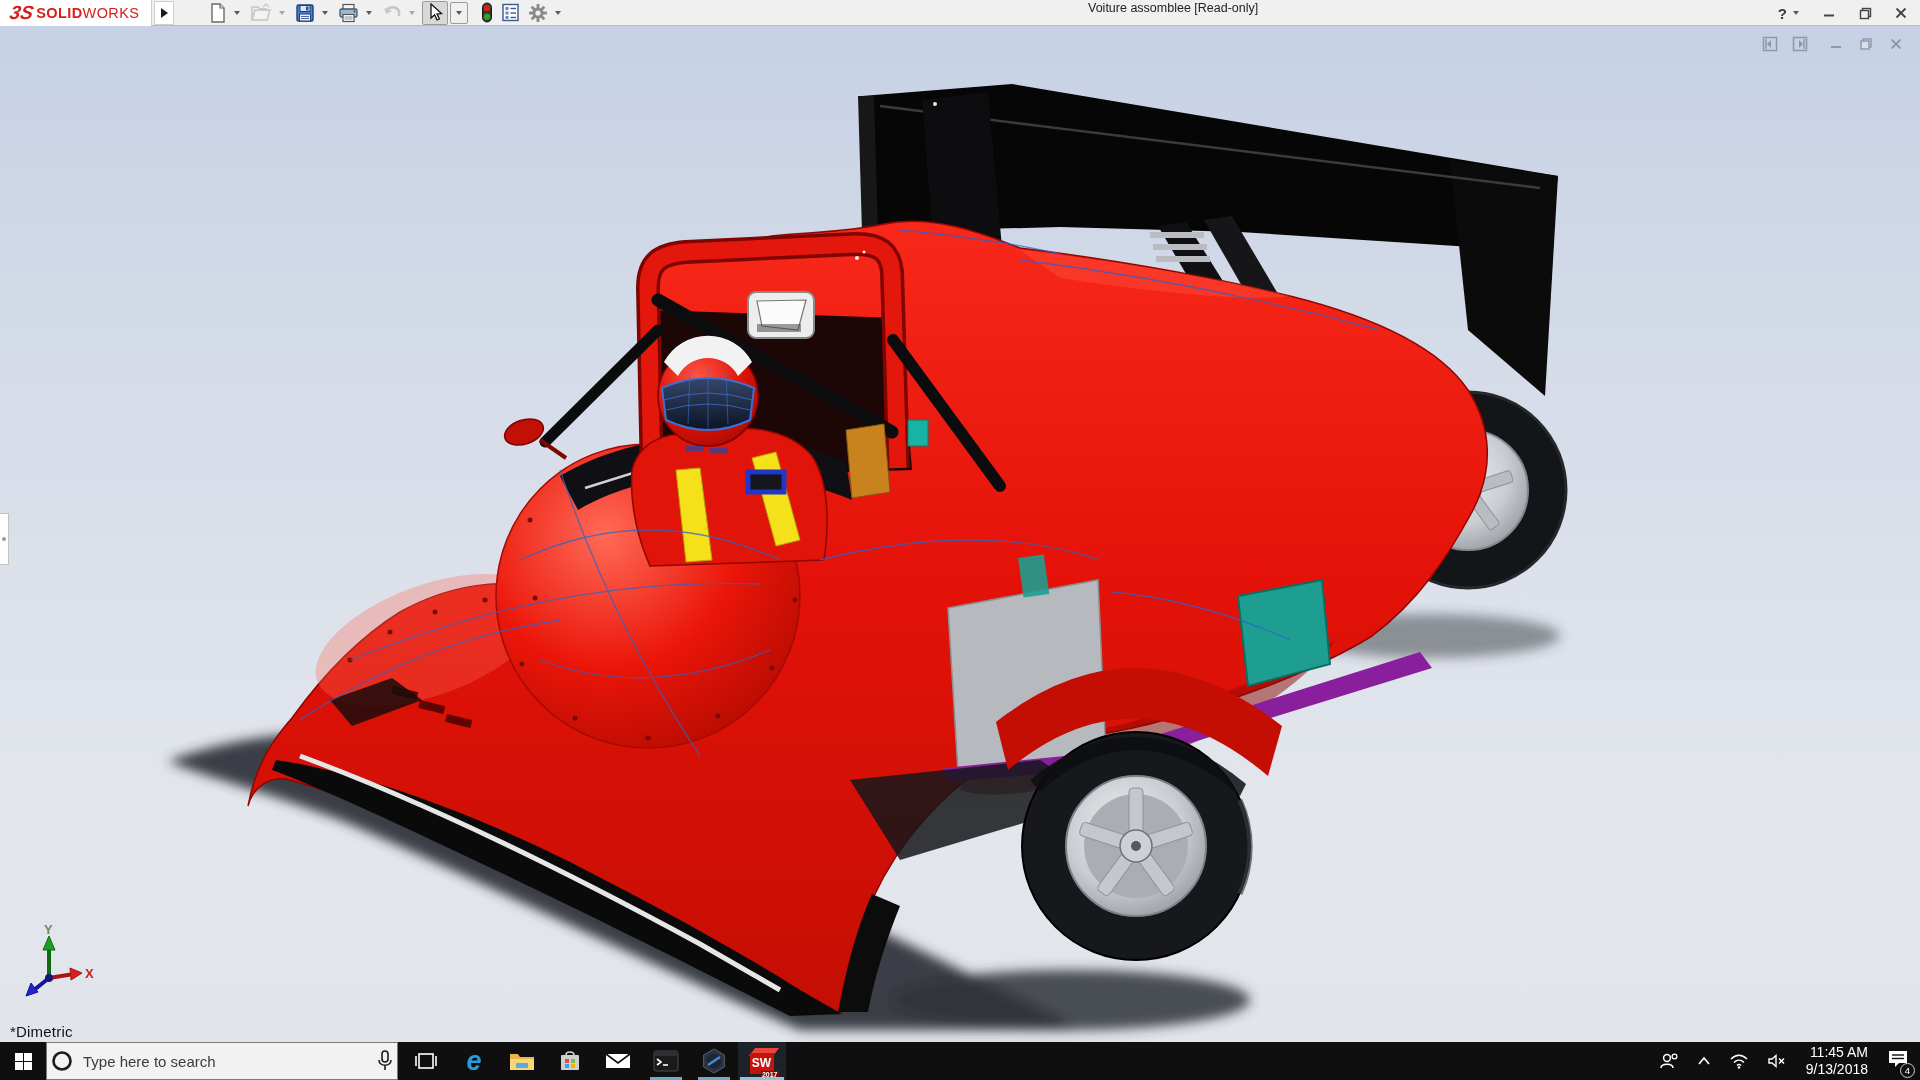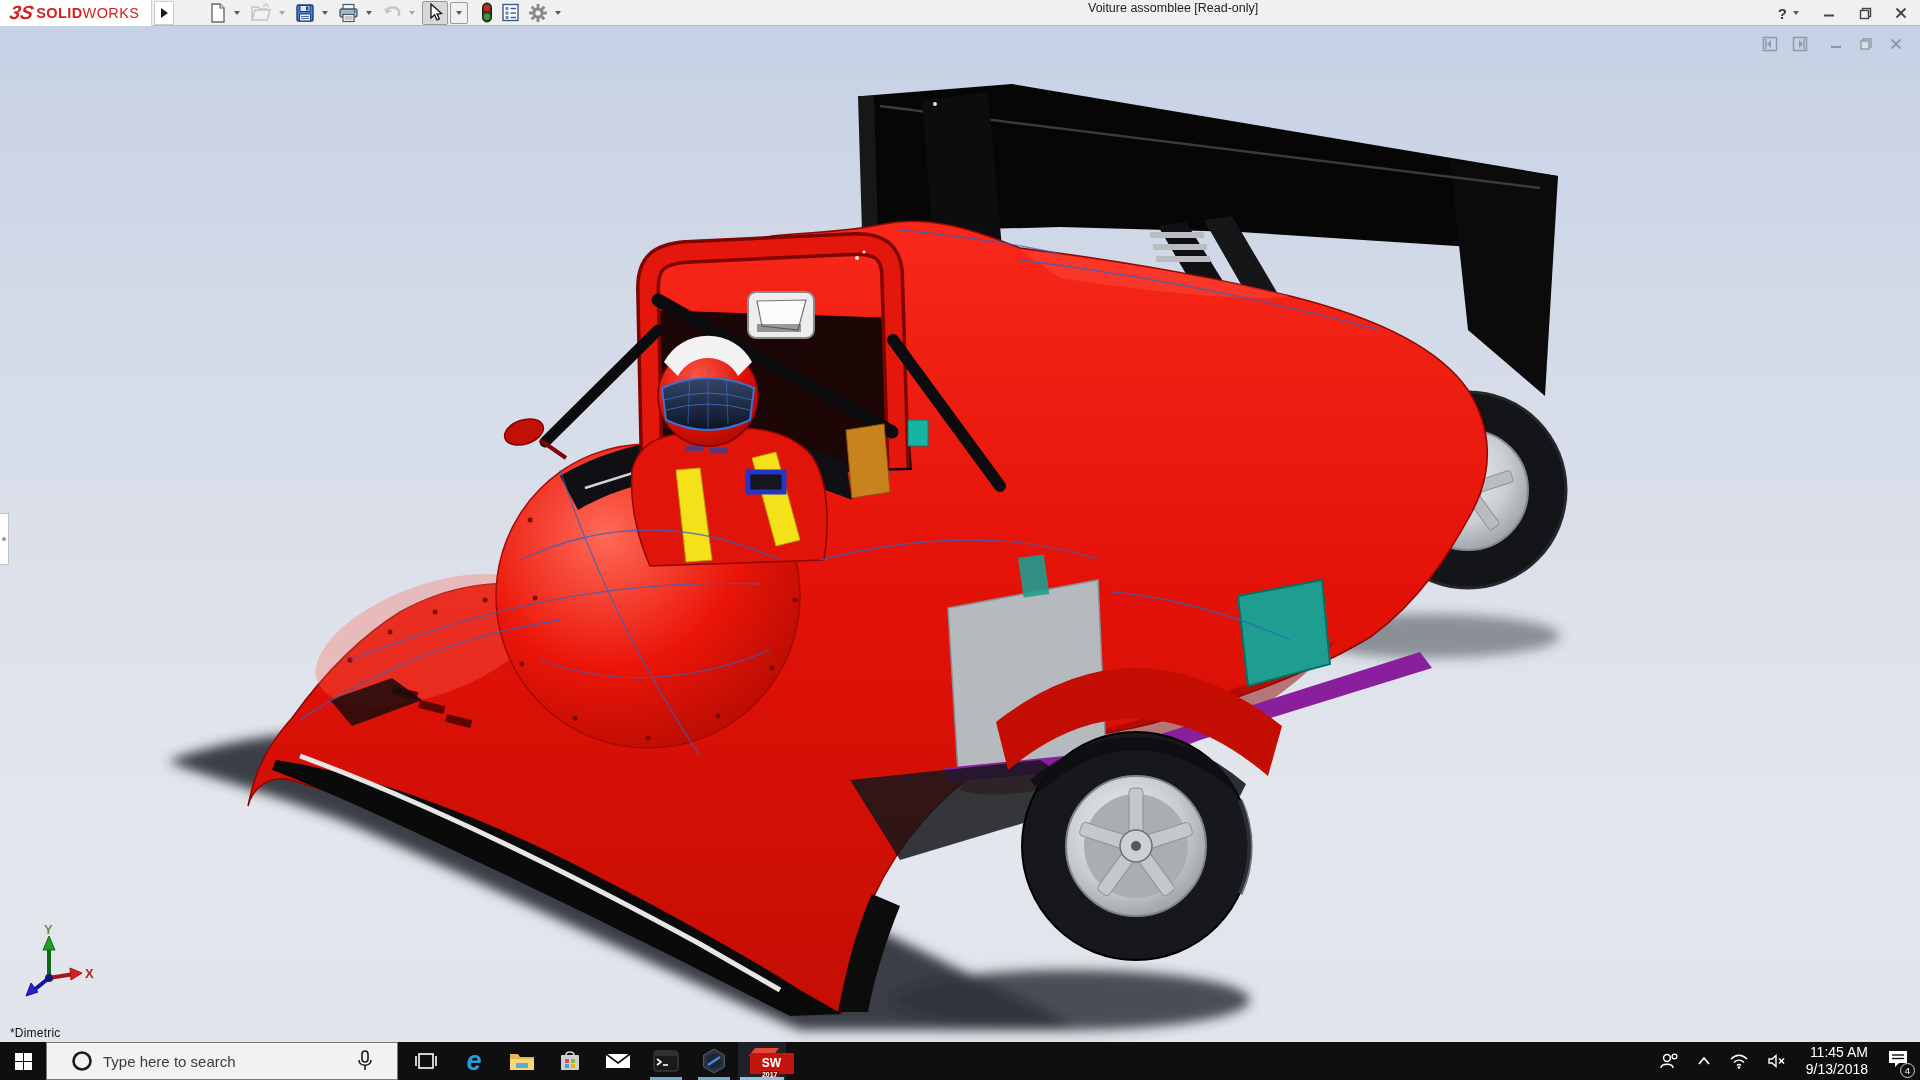--- a/index.html
+++ b/index.html
@@ -36,40 +36,40 @@
   .wc{display:flex;align-items:center;justify-content:center;width:22px;height:22px;cursor:pointer;}
 
   
   .viewport{position:absolute;top:26px;left:0;width:1920px;height:1016px;
     background:linear-gradient(180deg,var(--background-top) 0%,var(--background-mid) 30%,var(--background-bottom) 78%,#e1e4ea 100%);}
   .doc-ctrls{position:absolute;top:8px;right:14px;display:flex;align-items:center;gap:10px;opacity:.75;}
   .doc-ctrls .wc{width:20px;height:20px;}
   .panel-tab{position:absolute;left:0;top:487px;width:9px;height:52px;background:#fdfdfd;
     border:1px solid #c2c2c2;border-left:none;display:flex;align-items:center;justify-content:center;cursor:pointer;}
   .panel-tab .dot{width:4px;height:4px;border-radius:50%;background:#9a9a9a;}
-  .view-label{position:absolute;left:10px;bottom:2px;font-size:12px;color:#111;letter-spacing:.2px;}
+  .view-label{position:absolute;left:10px;bottom:2px;font-size:15px;color:#111;letter-spacing:.2px;}
   .triad{position:absolute;left:16px;bottom:38px;}
   .model-svg{position:absolute;inset:0;width:100%;height:100%;}
 
   
   .taskbar{position:absolute;left:0;bottom:0;width:1920px;height:38px;background:var(--taskbar-bg);
     display:flex;align-items:stretch;color:#fff;}
   .start-btn{width:46px;display:flex;align-items:center;justify-content:center;cursor:pointer;}
-  .search-box{width:352px;background:#f2f2f2;display:flex;align-items:center;padding:0 24px;gap:10px;border:1px solid #7b7b7b;}
+  .search-box{width:352px;background:#f2f2f2;display:flex;align-items:center;padding:0 4px;gap:10px;border:1px solid #7b7b7b;}
   .search-box input{flex:1;border:none;background:transparent;outline:none;font-size:15px;color:#1f1f1f;
     font-family:"Liberation Sans",sans-serif;}
   .search-box input::placeholder{color:#3b3b3b;opacity:1;}
   .task-icons{display:flex;align-items:stretch;margin-left:4px;}
   .task-btn{width:48px;display:flex;align-items:center;justify-content:center;position:relative;cursor:pointer;}
   .task-btn.running::after{content:"";position:absolute;bottom:0;left:8px;right:8px;height:3px;background:var(--underline-blue);}
   .task-btn.active{background:#1c2228;}
   .task-btn.active::after{left:2px;right:2px;background:#8fc3e0;}
   .edge-glyph{font-size:27px;font-weight:bold;color:#2a9bd8;font-style:italic;line-height:1;}
   .sw-cube{position:relative;width:27px;height:27px;}
-  .sw-face{position:absolute;left:1px;top:5px;width:44px;height:21px;background:#c3150d;
+  .sw-face{position:absolute;left:1px;top:5px;width:24px;height:21px;background:#c3150d;
     display:flex;align-items:center;justify-content:center;font-weight:bold;font-size:12px;color:#fff;}
   .sw-top{position:absolute;left:3px;top:0;width:24px;height:8px;background:#e8463a;transform:skewX(-38deg);}
   .sw-year{position:absolute;right:-3px;bottom:-3px;font-size:7px;font-weight:bold;color:#fff;background:#7e0b06;padding:0 1px;}
   .tray{margin-left:auto;display:flex;align-items:center;gap:4px;padding-right:4px;}
   .tray-btn{height:38px;display:flex;align-items:center;justify-content:center;padding:0 7px;cursor:pointer;}
   .clock{display:flex;flex-direction:column;align-items:flex-end;justify-content:center;font-size:14px;line-height:1.25;color:#fff;padding:0 8px;}
   .badge{position:absolute;right:-6px;bottom:-5px;width:15px;height:15px;border-radius:50%;background:#111;
     border:1.5px solid #cfcfcf;color:#fff;font-size:9.5px;display:flex;align-items:center;justify-content:center;}
   .ac-wrap{position:relative;}
 

